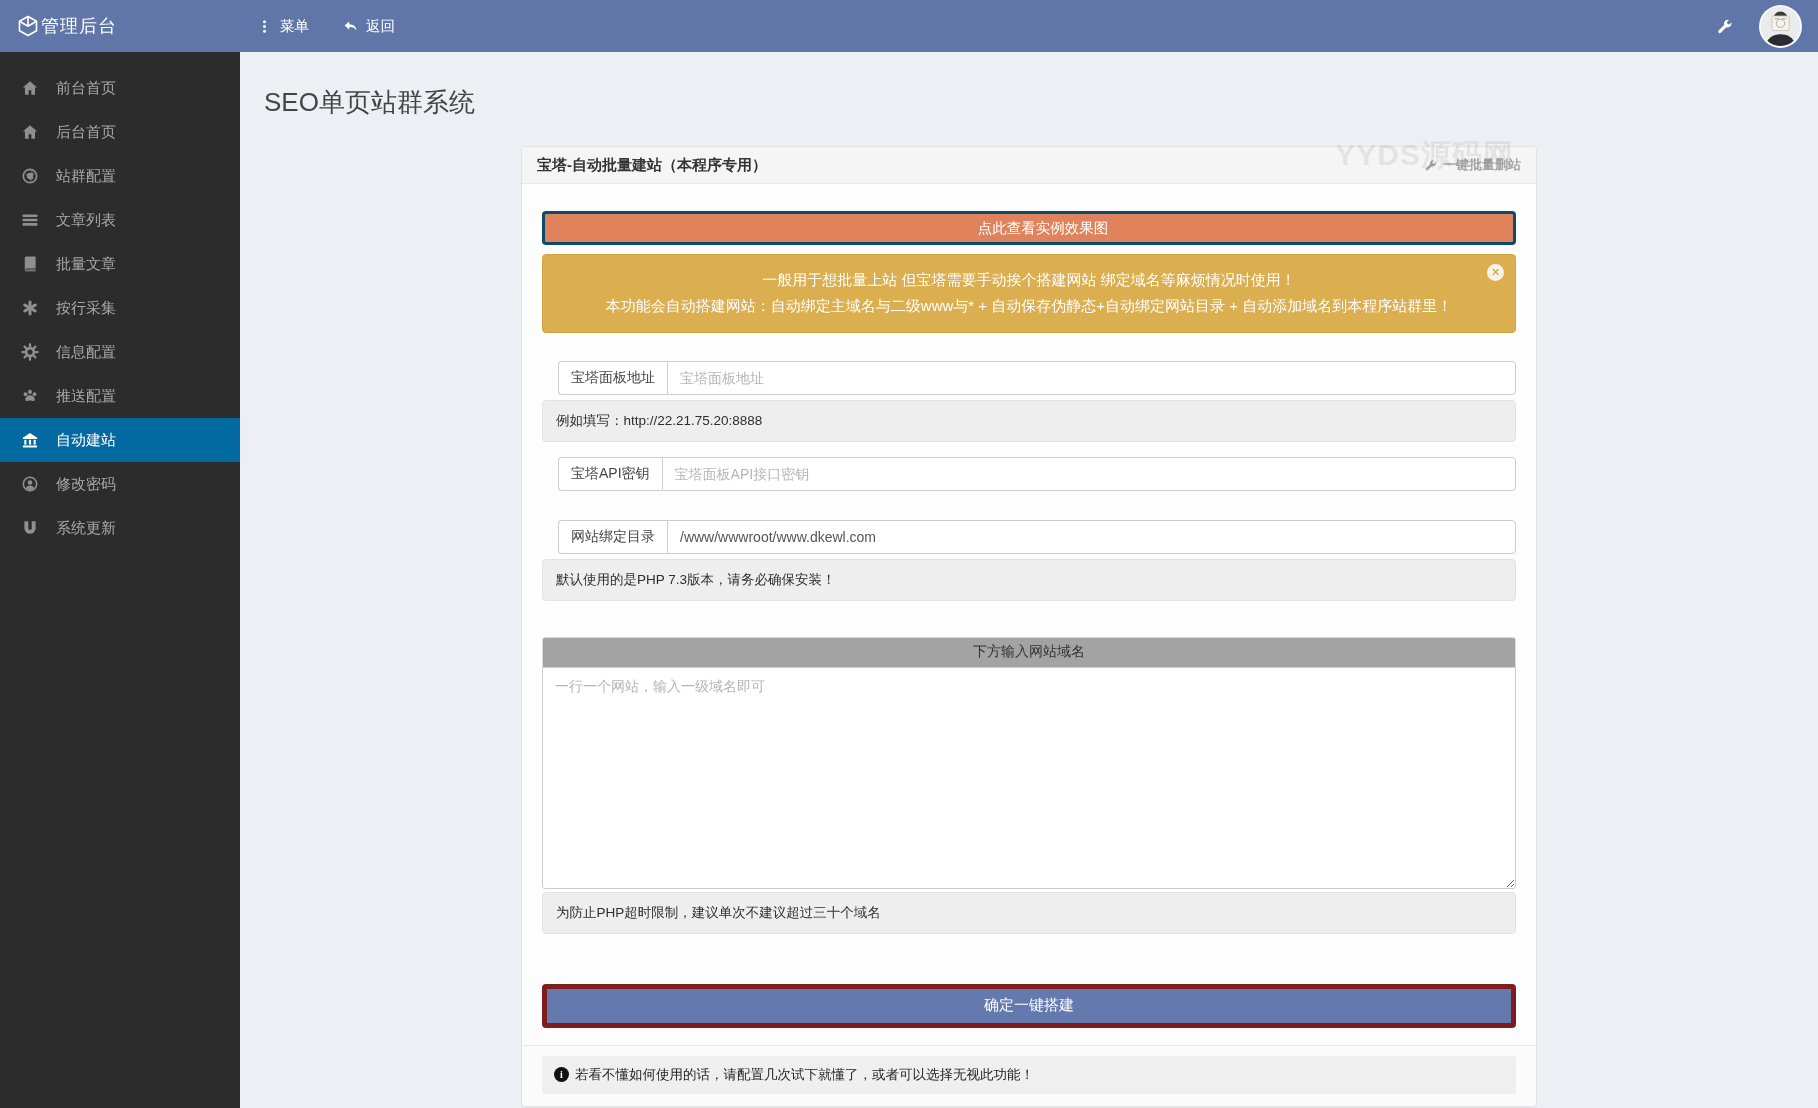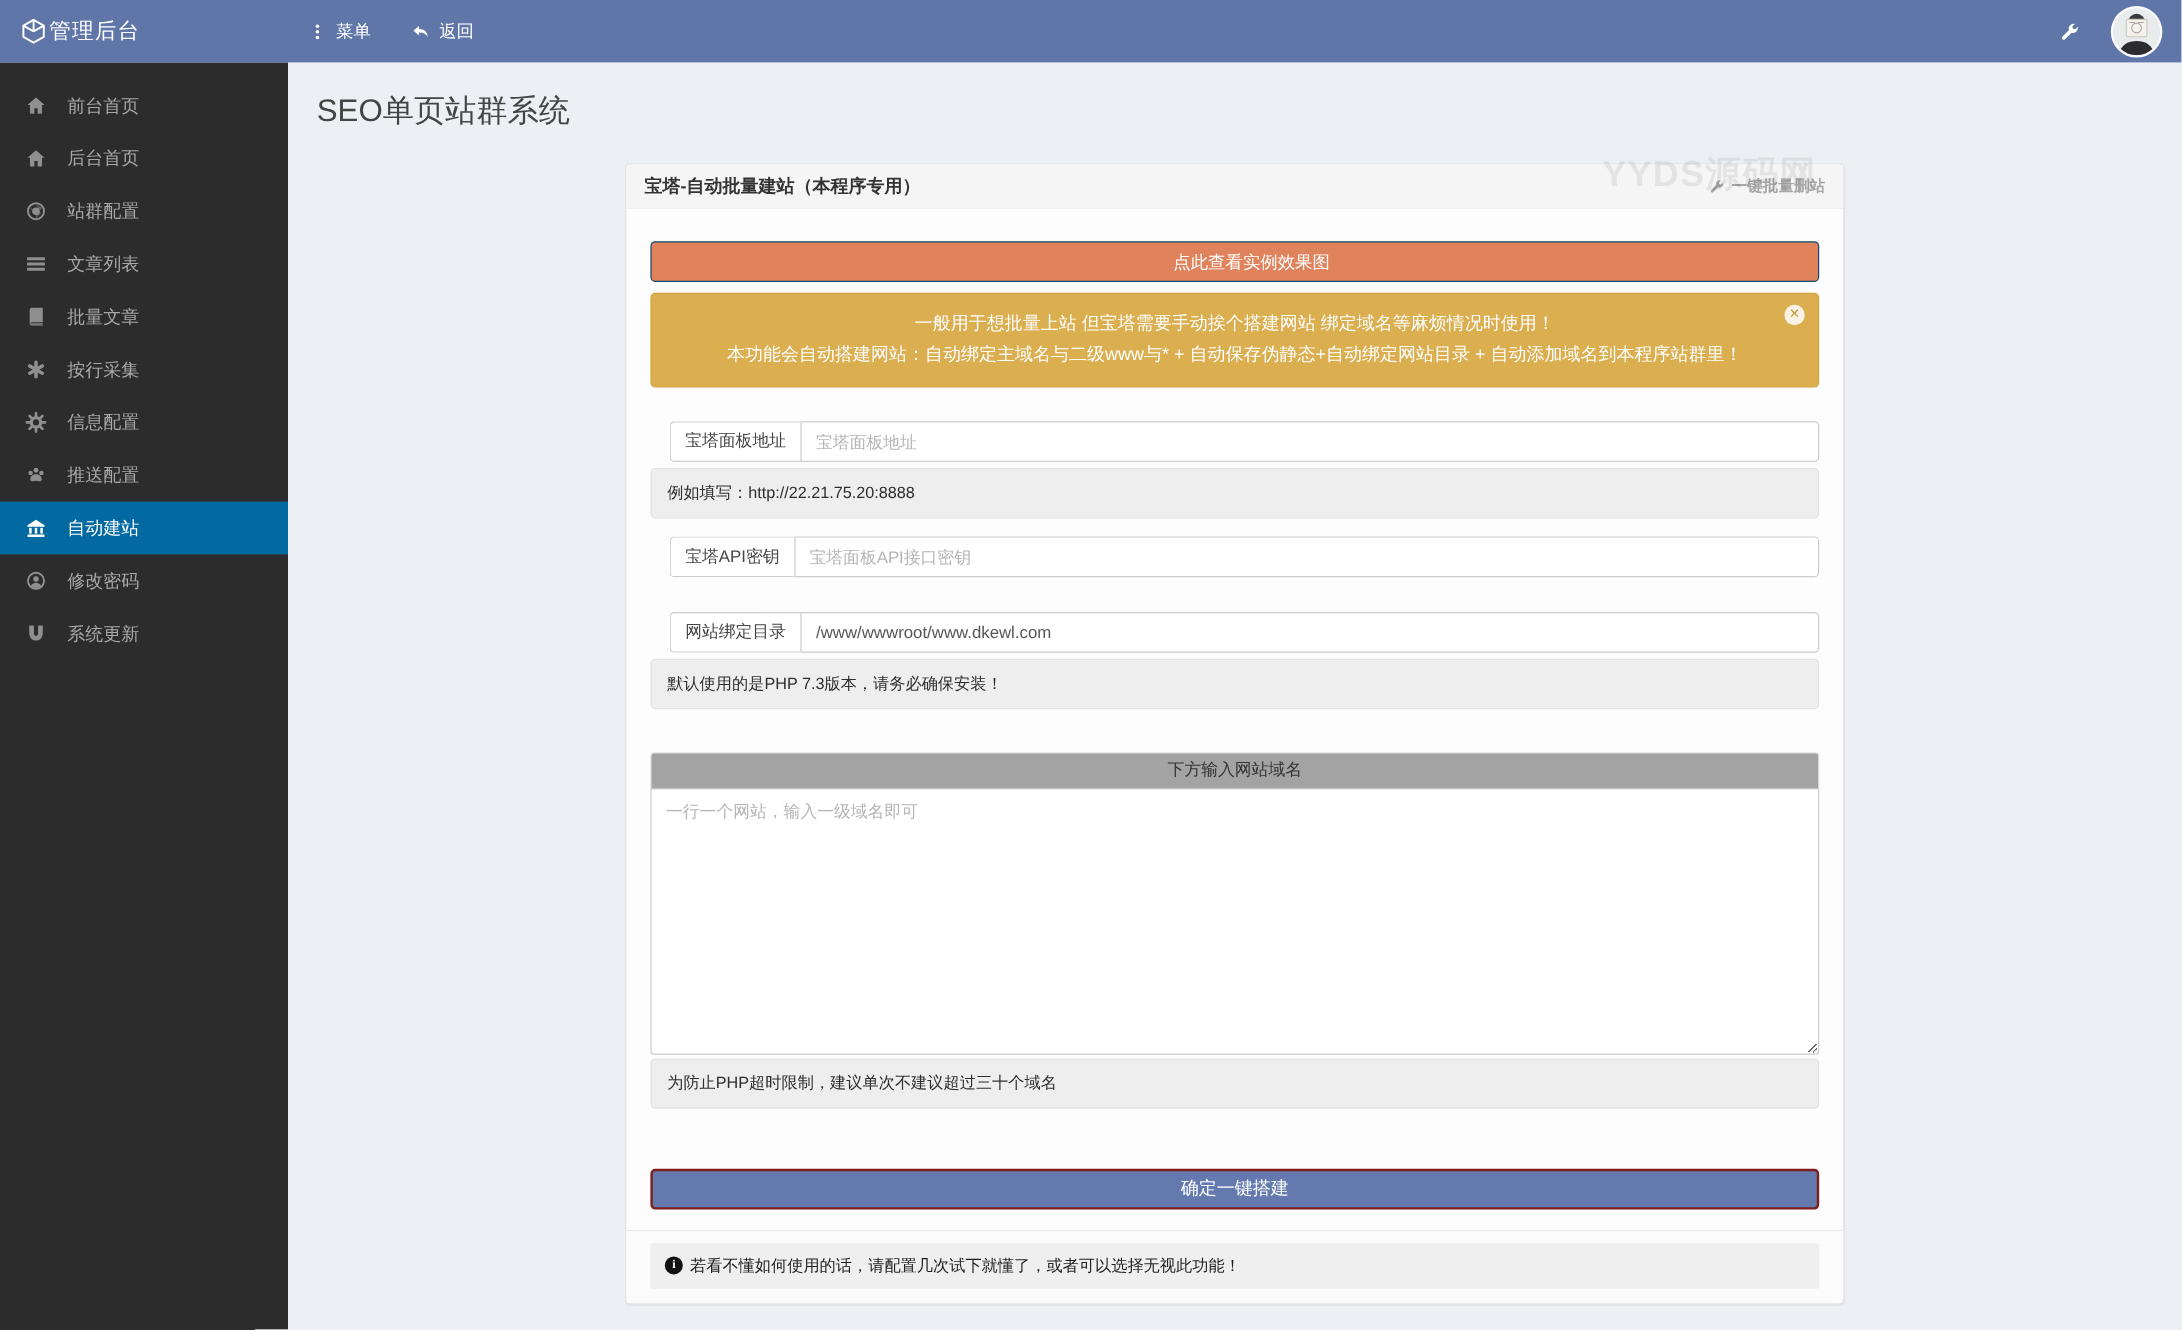--- a/index.html
+++ b/index.html
@@ -28,39 +28,39 @@
     padding-top:14px; z-index:10; }
   .side-item { height:44px; display:flex; align-items:center; gap:17px; padding-left:21px;
     color:#a8a8a8; font-size:15px; cursor:pointer; }
   .side-item svg { width:18px; height:18px; flex:0 0 18px; opacity:.8; }
   .side-item.active { background:#0369a1; color:#fff; }
   .side-item.active svg { opacity:1; }
 
   
   .main { position:absolute; top:52px; left:240px; right:0; bottom:0; background:#ecf0f4;
     overflow:hidden; }
-  .page-title { font-size:26px; font-weight:400; color:#444; margin:23px 0 26px 24px; }
+  .page-title { font-size:26px; font-weight:400; color:#444; margin:33px 0 26px 24px; }
 
   .panel { position:relative; width:1016px; margin:0 auto; background:#fdfdfd;
     border:1px solid #e3e3e3; border-radius:4px; box-shadow:0 1px 1px rgba(0,0,0,.05); }
   .watermark { position:absolute; top:-12px; right:22px; font-size:30px; font-weight:bold;
     color:rgba(0,0,0,.07); letter-spacing:1px; pointer-events:none; z-index:6; }
   .panel-heading { height:37px; display:flex; align-items:center; padding:0 15px;
     background:#f5f5f5; border-bottom:1px solid #e8e8e8; border-radius:4px 4px 0 0;
     font-size:15px; font-weight:bold; color:#333; position:relative; }
   .head-link { margin-left:auto; display:flex; align-items:center; gap:6px; font-size:13px;
     font-weight:bold; color:#a6a6a6; cursor:pointer; }
   .head-link svg { width:13px; height:13px; }
 
   .panel-body { padding:14px 20px 17px; }
 
   .btn { display:block; width:100%; border-radius:4px; cursor:pointer; font-size:14.5px;
     font-family:inherit; color:#fff; text-align:center; }
-  .btn-orange { height:34px; margin-top:13px; background:#e0835c; border:1px solid #0c4a6e;padding-left:28px; }
-  .btn-blue   { height:34px; margin-top:50px; background:#6479ae; border:2px solid #7f1d1d; font-size:15px; }
+  .btn-orange { height:34px; margin-top:13px; background:#e0835c; border:3px solid #0c4a6e;padding-left:28px; }
+  .btn-blue   { height:44px; margin-top:50px; background:#6479ae; border:5px solid #7f1d1d; font-size:15px; }
 
   .alert-warn { margin-top:9px; background:#dbae4f; border:1px solid #d2a43d; border-radius:4px;
     color:#fff; text-align:center; font-size:15px; line-height:1.75; padding:12px 46px; position:relative; }
   .alert-close { position:absolute; top:9px; right:11px; width:17px; height:17px; border-radius:50%;
     background:rgba(255,255,255,.85); color:#c79a39; font-size:11px; font-weight:bold;
     display:flex; align-items:center; justify-content:center; cursor:pointer; line-height:1; }
 
   .input-row { display:flex;padding-left:16px; }
   .mt-28 { margin-top:28px; } .mt-15 { margin-top:15px; } .mt-29 { margin-top:29px; }
   .addon { height:34px; display:flex; align-items:center; padding:0 12px; background:#fff;

